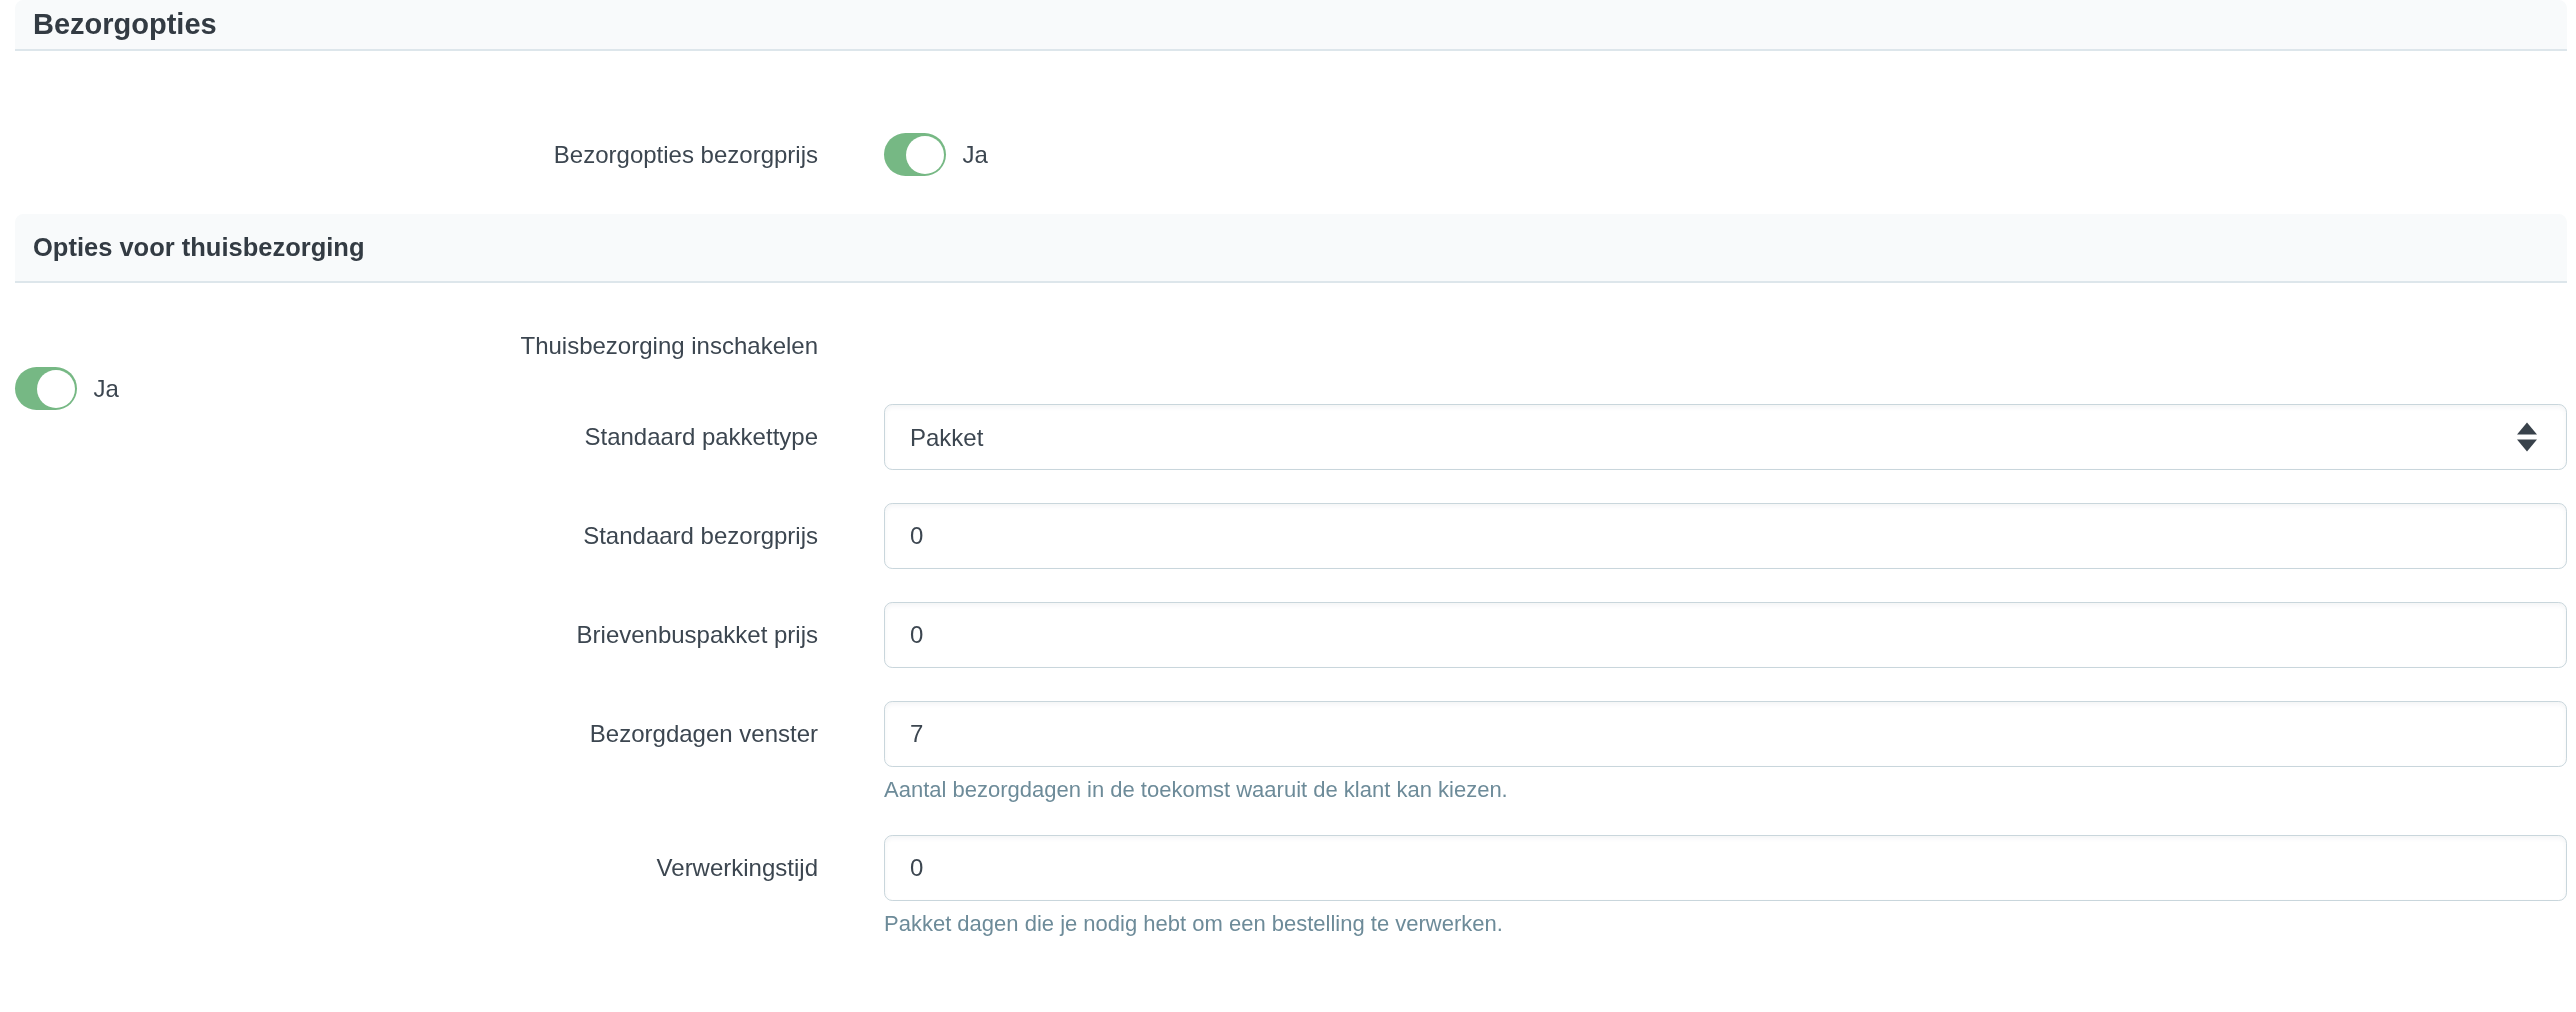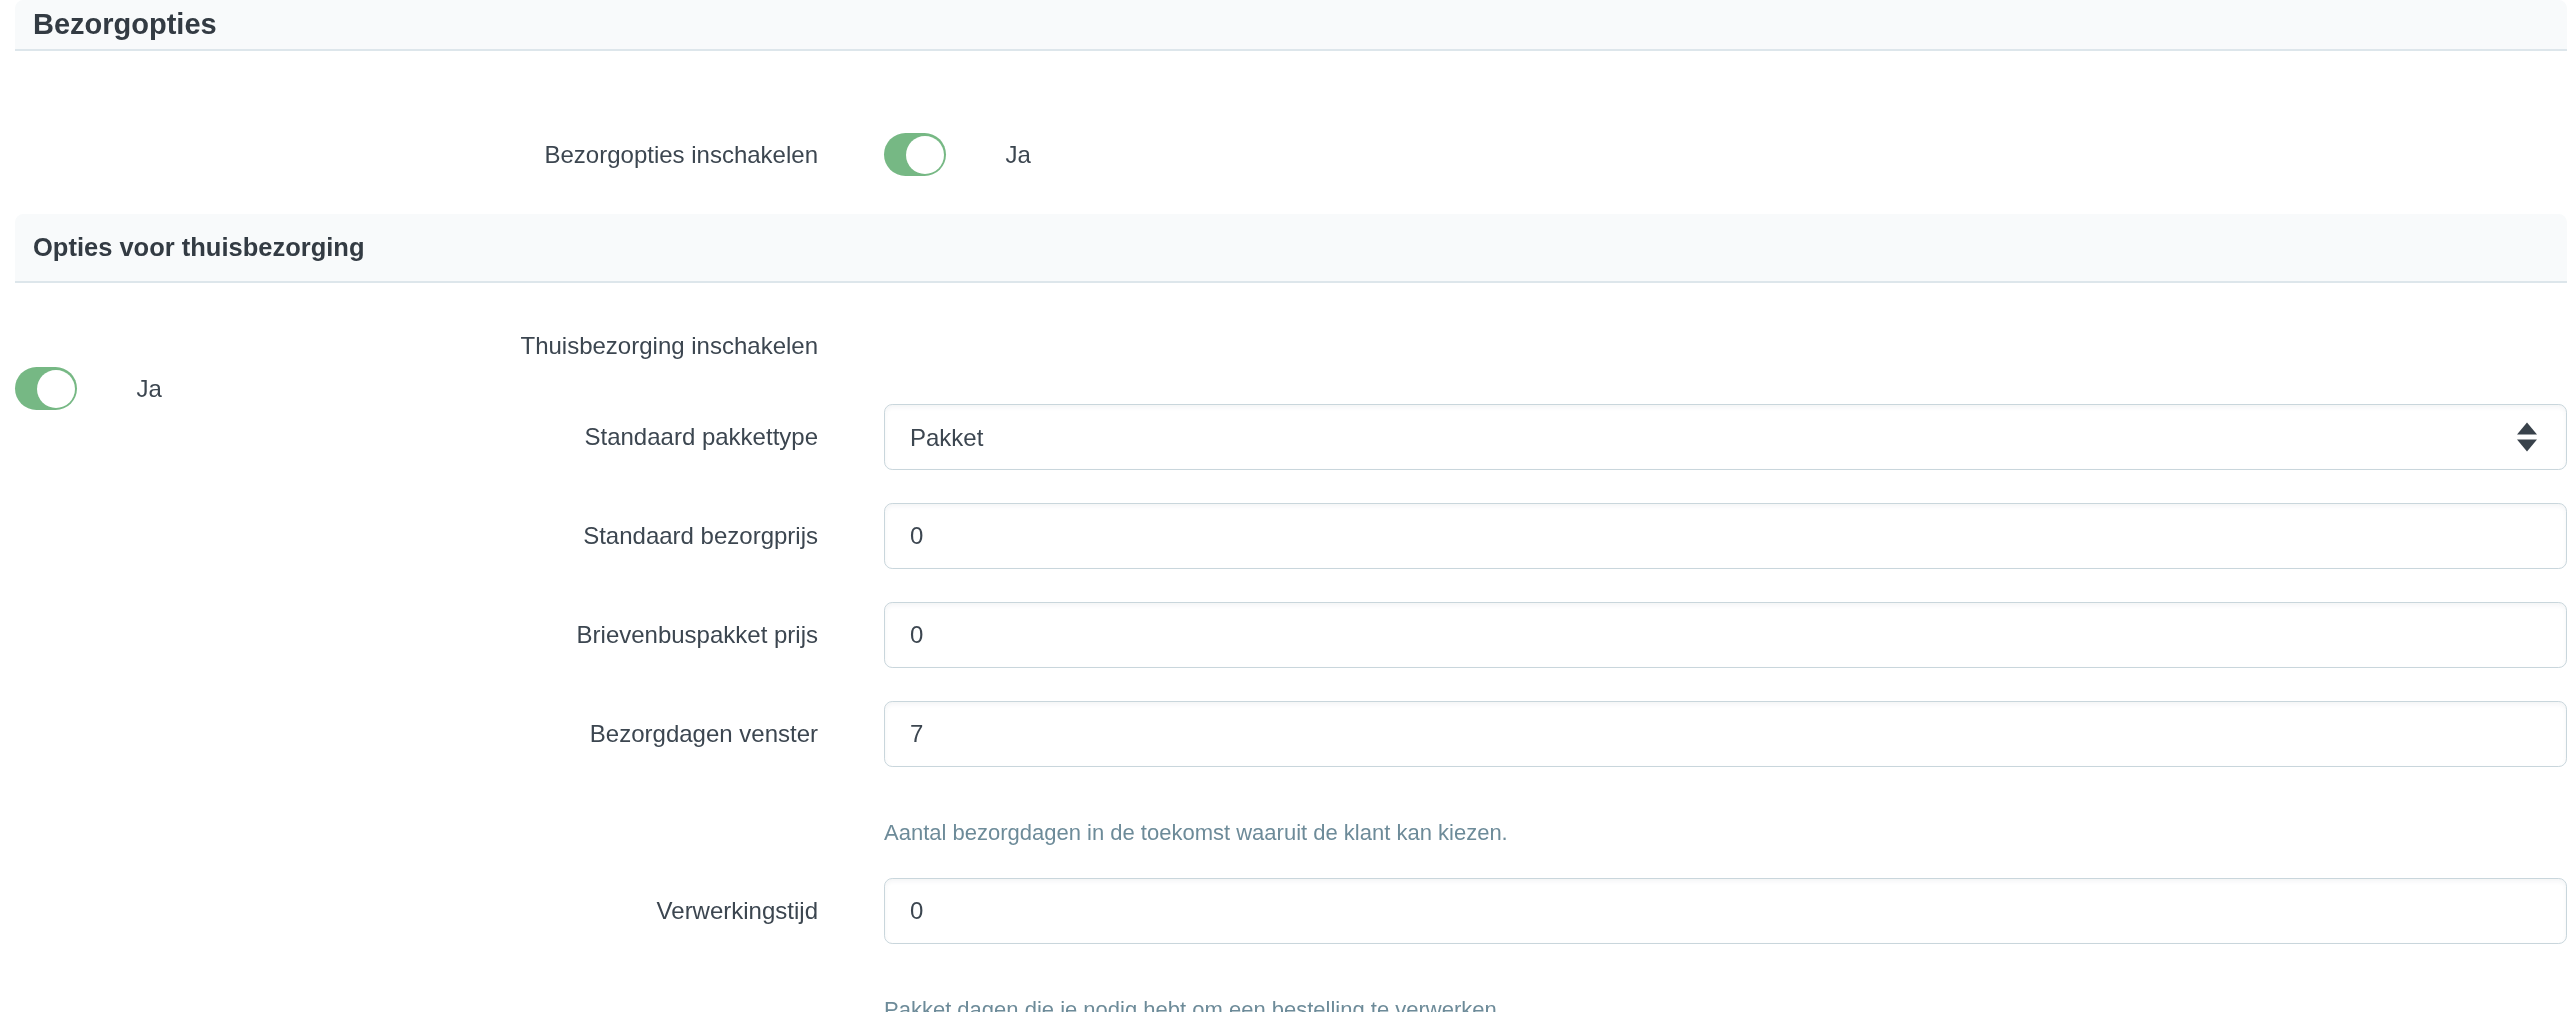--- a/index.html
+++ b/index.html
@@ -38,21 +38,21 @@
     font-size:24px; line-height:30px;
     color:var(--text-muted);
   }
 
   
   .form-row{ display:flex; align-items:flex-start; }
   .lbl{
     width:803px; margin-right:66px; flex:none;
     text-align:right; font-size:24px; color:var(--text-primary);
   }
-  .ctl{ flex:1 1 auto; display:flex; flex-direction:column; min-width:0;gap:43px; }
+  .ctl{ flex:1 1 auto; display:flex; flex-direction:column; min-width:0; }
 
   .row-toggle{ height:43px; }
   .row-toggle .lbl{ line-height:43px; }
   .row-toggle .ctl{ flex-direction:row; align-items:center; }
   .row-toggle-1{ margin-top:82px; }
   .row-toggle-2{ margin-top:41px;flex-direction:column; }
 
   .row-select{ margin-top:37px; }
   .row-input{ margin-top:33px; }
   .row-select .lbl, .row-input .lbl{ line-height:66px; }
@@ -119,21 +119,21 @@
 <body>
 
 <div class="page">
 
   <header class="band top">
     <h1>Bezorgopties</h1>
   </header>
 
 
   <div class="form-row row-toggle row-toggle-1">
-    <div class="lbl">Bezorgopties inschakelen</div>
+    <div class="lbl">Bezorgopties bezorgprijs</div>
     <div class="ctl">
       <span class="toggle">
         <span class="knob"></span>
       </span>
       <span class="toggle-state">Ja</span>
     </div>
   </div>
 
   <div class="band section">
     <h2>Opties voor thuisbezorging</h2>

